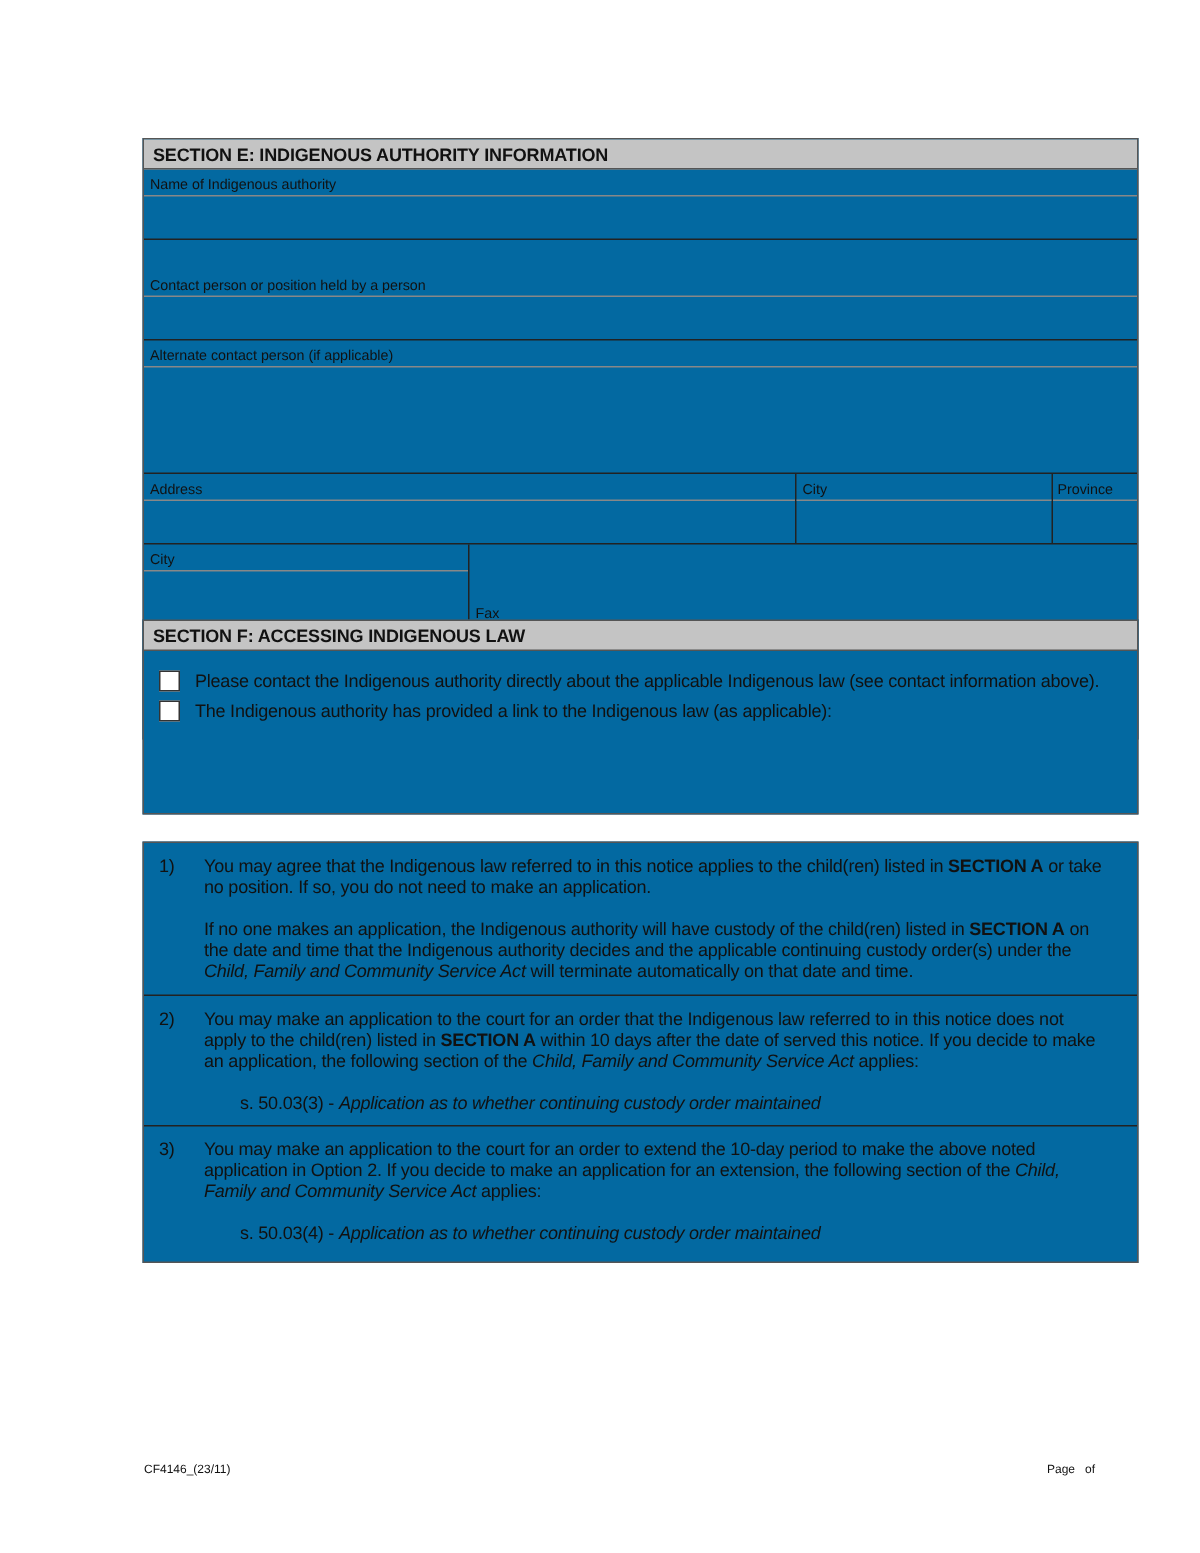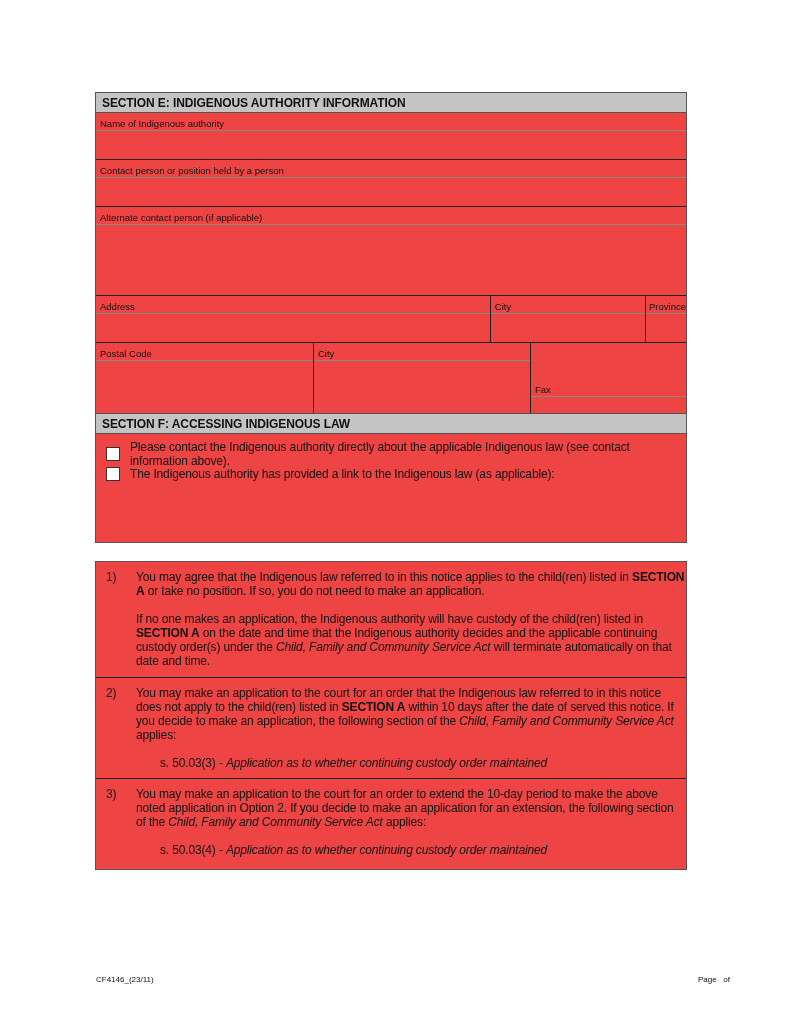--- a/index.html
+++ b/index.html
@@ -1,19 +1,19 @@
 <!DOCTYPE html>
 <html><head>
   <meta charset="utf-8">
   <style>
     * { box-sizing: border-box; margin: 0; padding: 0; }
     html, body { width: 800px; height: 1035px; background: #ffffff; }
     body { position: relative; font-family: "Liberation Sans", sans-serif; color: #111; }
 
-    .section { position: absolute; left: 95px; width: 592px; border: 1px solid #555; background: #ef4444; }
+    .section { position: absolute; left: 95px; width: 664px; border: 1px solid #555; background: #0369a1; }
     .sec-head { height: 20px; background: #c4c4c4; border-bottom: 1px solid #555; font-weight: bold; font-size: 12px; line-height: 20px; padding-left: 6px; letter-spacing: -0.1px; }
 
     
     .row { display: flex; border-bottom: 1px solid #222; }
     .row:last-child { border-bottom: none; }
     .cell { display: flex; flex-direction: column; border-right: 1px solid #222; }
     .cell:last-child { border-right: none; }
     .lbl { height: 18px; font-size: 9.5px; line-height: 22px; padding-left: 4px; border-bottom: 1px solid #888; white-space: nowrap; overflow: hidden; }
     .fld { height: 28px; width: 100%; border: none; outline: none; background: transparent; font-family: "Liberation Sans", sans-serif; font-size: 11px; padding: 0 4px; }
 
@@ -42,21 +42,21 @@
   <div class="sec-head">SECTION E: INDIGENOUS AUTHORITY INFORMATION</div>
 
   <div class="row">
     <div class="cell" style="width:100%;">
       <div class="lbl">Name of Indigenous authority</div>
       <input class="fld" value="" style="">
     </div>
   </div>
 
   <div class="row">
-    <div class="cell" style="width:100%;">
+    <div class="cell" style="width:100%;margin-top:20px;">
       <div class="lbl">Contact person or position held by a person</div>
       <input class="fld" value="" style="">
     </div>
   </div>
 
   <div class="row">
     <div class="cell" style="width:100%;gap:42px;">
       <div class="lbl">Alternate contact person (if applicable)</div>
       <input class="fld" value="" style="">
     </div>
@@ -71,24 +71,20 @@
       <div class="lbl">City</div>
       <input class="fld" value="" style="">
     </div>
     <div class="cell" style="flex:1;">
       <div class="lbl" style="padding-left:3px;">Province</div>
       <input class="fld" value="" style="">
     </div>
   </div>
 
   <div class="row">
-    <div class="cell" style="width:218px;">
-      <div class="lbl">Postal Code</div>
-      <input class="fld" value="" style="">
-    </div>
     <div class="cell" style="width:217px;">
       <div class="lbl">City</div>
       <input class="fld" value="" style="">
     </div>
     <div class="cell" style="flex:1;margin-top:36px;">
       <div class="lbl">Fax</div>
       <input class="fld" value="" style="">
     </div>
   </div>
 

